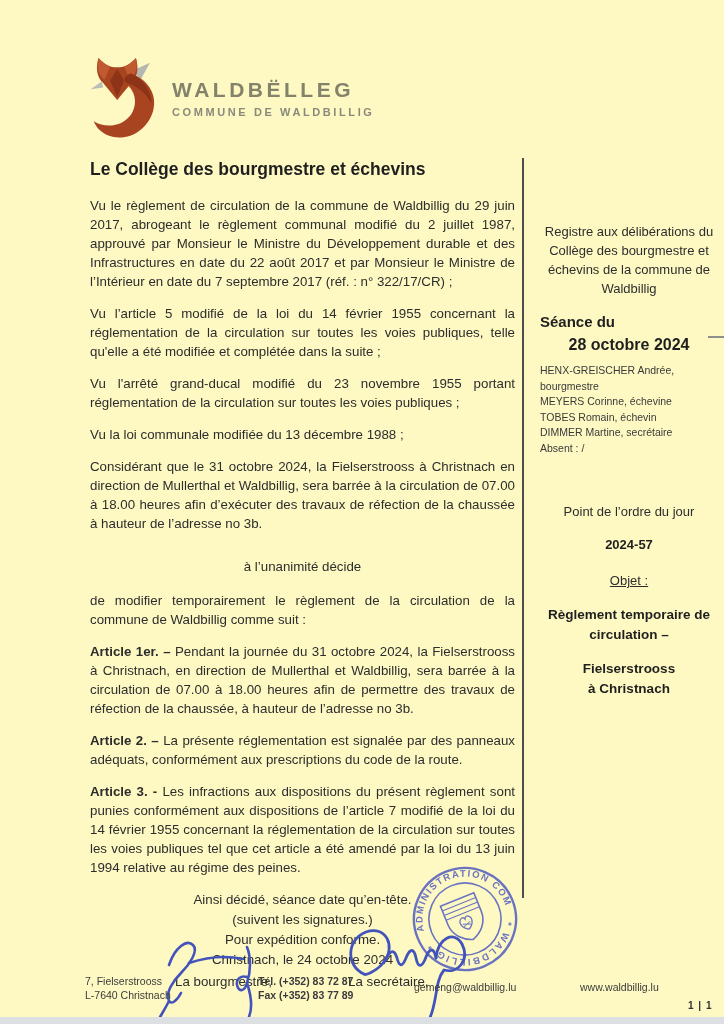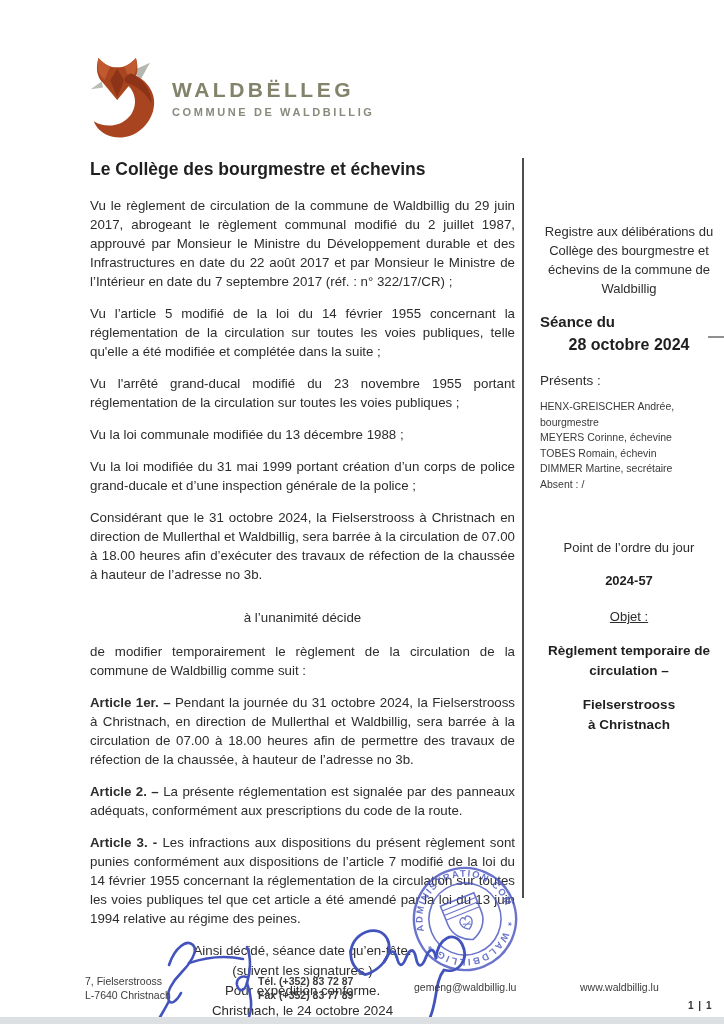--- a/index.html
+++ b/index.html
@@ -1,18 +1,18 @@
 <!DOCTYPE html>
 <html><head>
 <meta charset="utf-8">
 <style>
   html,body{margin:0;padding:0;background:#e9e9e9;}
   .page{
     position:relative;width:724px;height:1024px;overflow:hidden;
-    background:#ffffff;
+    background:#fef9c3;
     font-family:"Liberation Sans",sans-serif;
     color:#2d2d2d;
   }
   
   .logo-row{position:absolute;left:86px;top:52px;display:flex;align-items:flex-start;}
   .fox{width:78px;height:104px;}
   .brand{margin-left:8px;margin-top:26px;}
   .brand-name{font-size:21px;font-weight:700;letter-spacing:3.5px;color:#83826a;}
   .brand-sub{font-size:11px;font-weight:600;letter-spacing:2.6px;color:#8a897c;margin-top:4px;}
   
@@ -84,21 +84,20 @@
 
   <div class="divider-v"></div>
   <div class="edge-tick"></div>
 
   <main class="main-col">
     <h1>Le Collège des bourgmestre et échevins</h1>
     <p>Vu le règlement de circulation de la commune de Waldbillig du 29 juin 2017, abrogeant le règlement communal modifié du 2 juillet 1987, approuvé par Monsieur le Ministre du Développement durable et des Infrastructures en date du 22 août 2017 et par Monsieur le Ministre de l’Intérieur en date du 7 septembre 2017 (réf. : n° 322/17/CR) ;</p>
     <p>Vu l’article 5 modifié de la loi du 14 février 1955 concernant la réglementation de la circulation sur toutes les voies publiques, telle qu'elle a été modifiée et complétée dans la suite ;</p>
     <p>Vu l'arrêté grand-ducal modifié du 23 novembre 1955 portant réglementation de la circulation sur toutes les voies publiques ;</p>
     <p>Vu la loi communale modifiée du 13 décembre 1988 ;</p>
-    <p>Vu la loi modifiée du 31 mai 1999 portant création d’un corps de police grand-ducale et d’une inspection générale de la police ;</p>
     <p>Considérant que le 31 octobre 2024, la Fielserstrooss à Christnach en direction de Mullerthal et Waldbillig, sera barrée à la circulation de 07.00 à 18.00 heures afin d’exécuter des travaux de réfection de la chaussée à hauteur de l’adresse no 3b.</p>
     <p class="center decide">à l’unanimité décide</p>
     <p>de modifier temporairement le règlement de la circulation de la commune de Waldbillig comme suit :</p>
     <p><span class="b">Article 1er. –</span> <span>Pendant la journée du 31 octobre 2024, la Fielserstrooss à Christnach, en direction de Mullerthal et Waldbillig, sera barrée à la circulation de 07.00 à 18.00 heures afin de permettre des travaux de réfection de la chaussée, à hauteur de l’adresse no 3b.</span></p>
     <p><span class="b">Article 2. –</span> <span>La présente réglementation est signalée par des panneaux adéquats, conformément aux prescriptions du code de la route.</span></p>
     <p><span class="b">Article 3. -</span> <span>Les infractions aux dispositions du présent règlement sont punies conformément aux dispositions de l’article 7 modifié de la loi du 14 février 1955 concernant la réglementation de la circulation sur toutes les voies publiques tel que cet article a été amendé par la loi du 13 juin 1994 relative au régime des peines.</span></p>
     <div class="closing">
       <p>Ainsi décidé, séance date qu’en-tête.</p>
       <p>(suivent les signatures.)</p>
       <p>Pour expédition conforme.</p>
@@ -107,21 +106,20 @@
     <div class="sig-row">
       <span class="sig-left">La bourgmestre,</span>
       <span class="sig-right">La secrétaire,</span>
     </div>
   </main>
 
   <aside class="sidebar">
     <div class="sb-register">Registre aux délibérations du Collège des bourgmestre et échevins de la commune de Waldbillig</div>
     <div class="sb-seance">Séance du</div>
     <div class="sb-date">28 octobre 2024</div>
-    <div class="sb-presents">Présents :</div>
     <div class="sb-attendees">
       <div>HENX-GREISCHER Andrée, bourgmestre</div>
       <div>MEYERS Corinne, échevine</div>
       <div>TOBES Romain, échevin</div>
       <div>DIMMER Martine, secrétaire</div>
       <div>Absent : /</div>
     </div>
     <div class="sb-agenda">Point de l’ordre du jour</div>
     <div class="sb-number">2024-57</div>
     <div class="sb-objet">Objet :</div>

